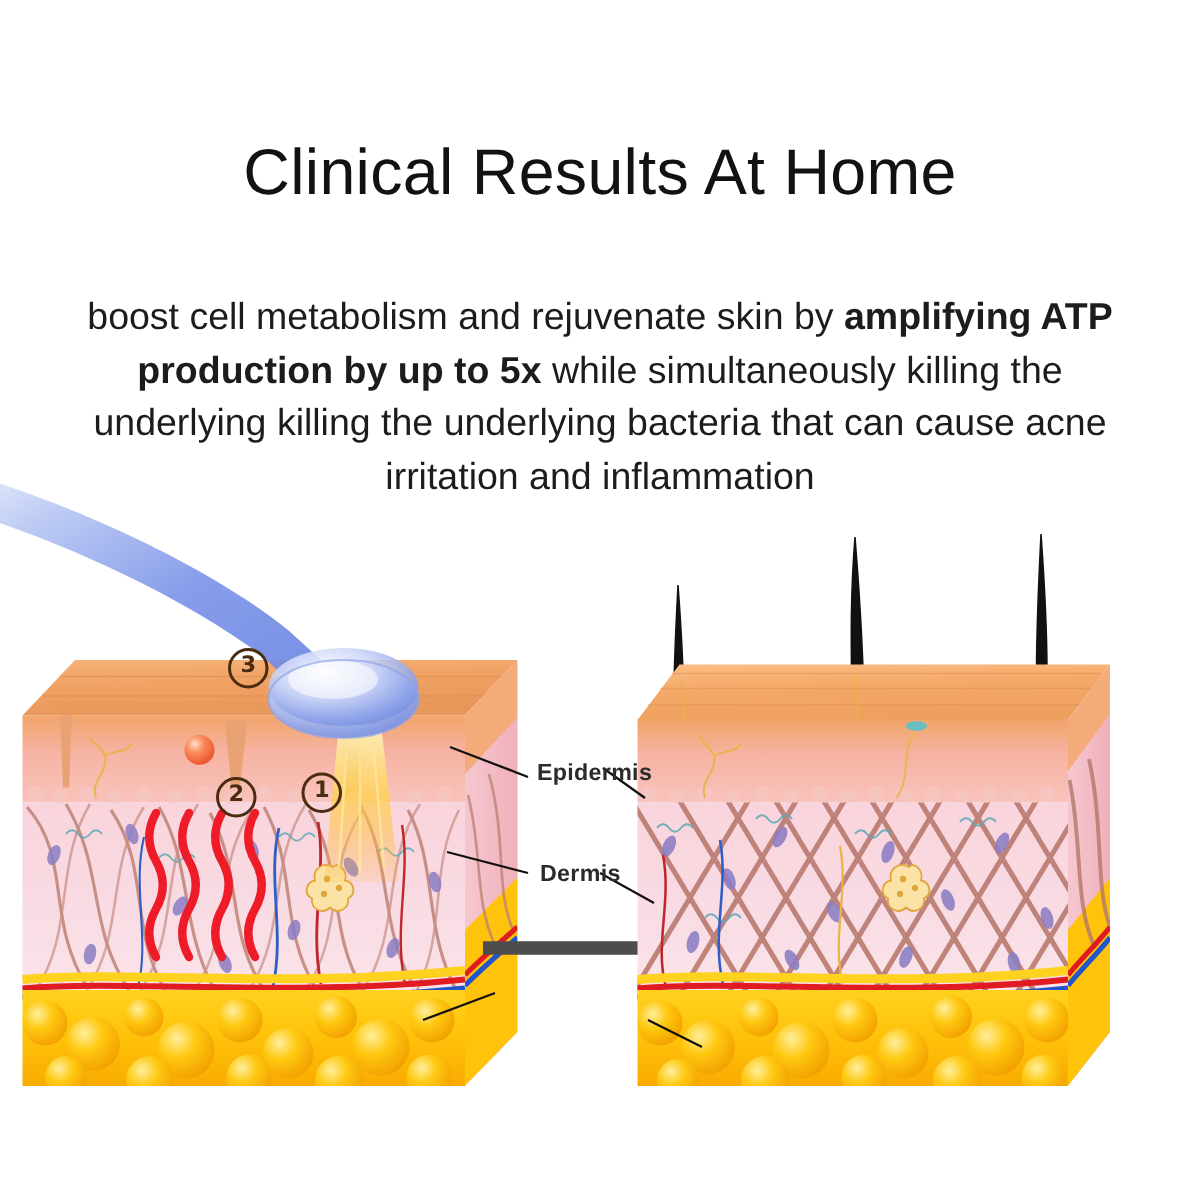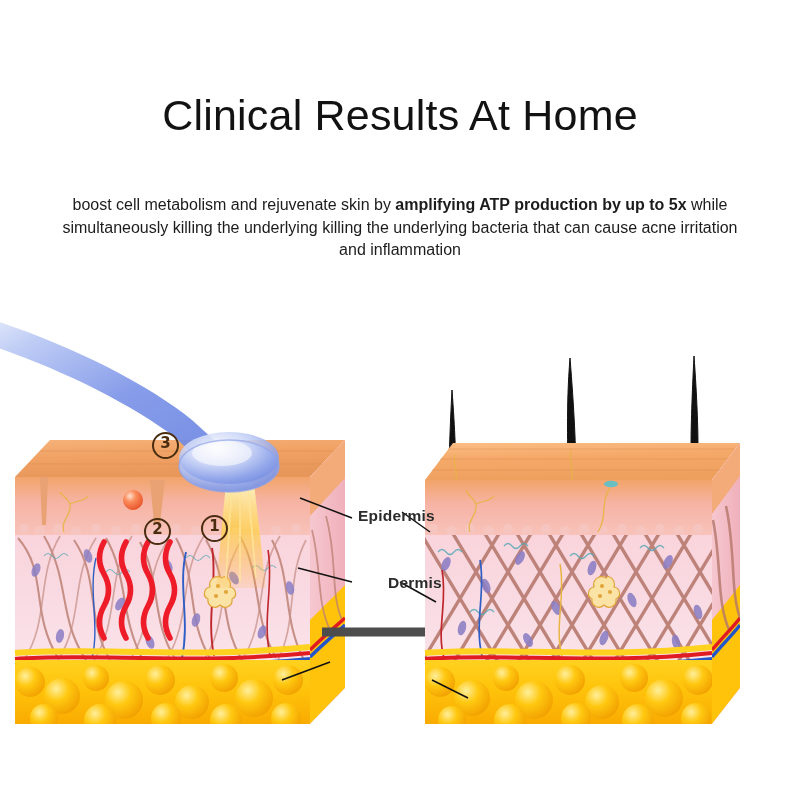--- a/index.html
+++ b/index.html
@@ -38,21 +38,21 @@
     line-height: 1.1;
     white-space: nowrap;
   }
 
   .subtitle {
     position: absolute;
     top: 194px;
     left: 50px;
     width: 700px;
     text-align: center;
-    font-size: 16px;
+    font-size: 25px;
     font-weight: 400;
     line-height: 1.42;
     color: #1c1c1c;
   }
   .subtitle b { font-weight: 700; }
 
   
   #illustration {
     position: absolute;
     left: 0;
@@ -65,21 +65,21 @@
   
   .anno {
     position: absolute;
     font-size: 15.5px;
     font-weight: 700;
     color: #2b2b2b;
     white-space: nowrap;
     letter-spacing: .2px;
   }
   .anno-epidermis { left: 358px; top: 507px; }
-  .anno-dermis    { left: 360px; top: 574px; margin-left: 28px; }
+  .anno-dermis    { left: 360px; top: 574px; }
 
   
   .badge {
     position: absolute;
     width: 23px;
     height: 23px;
     border: 2.4px solid #4a2d10;
     border-radius: 50%;
     background: transparent;
     color: #4a2d10;

